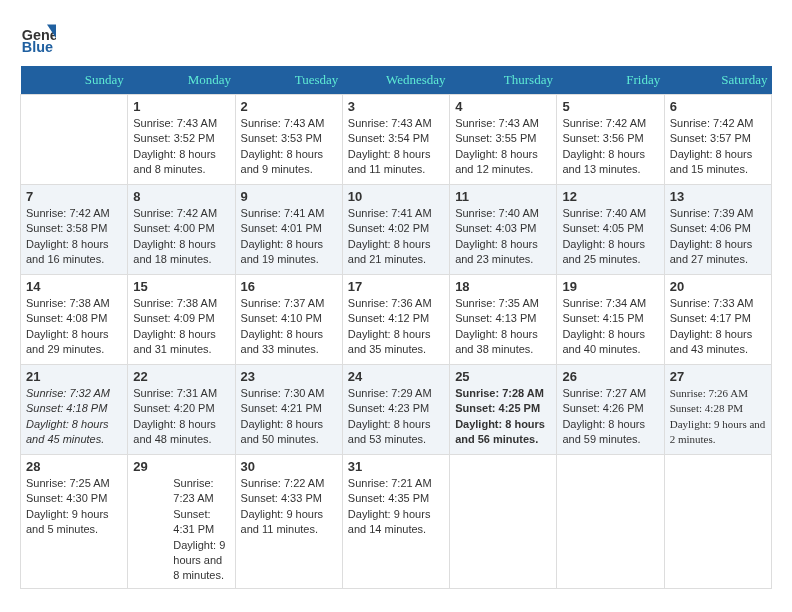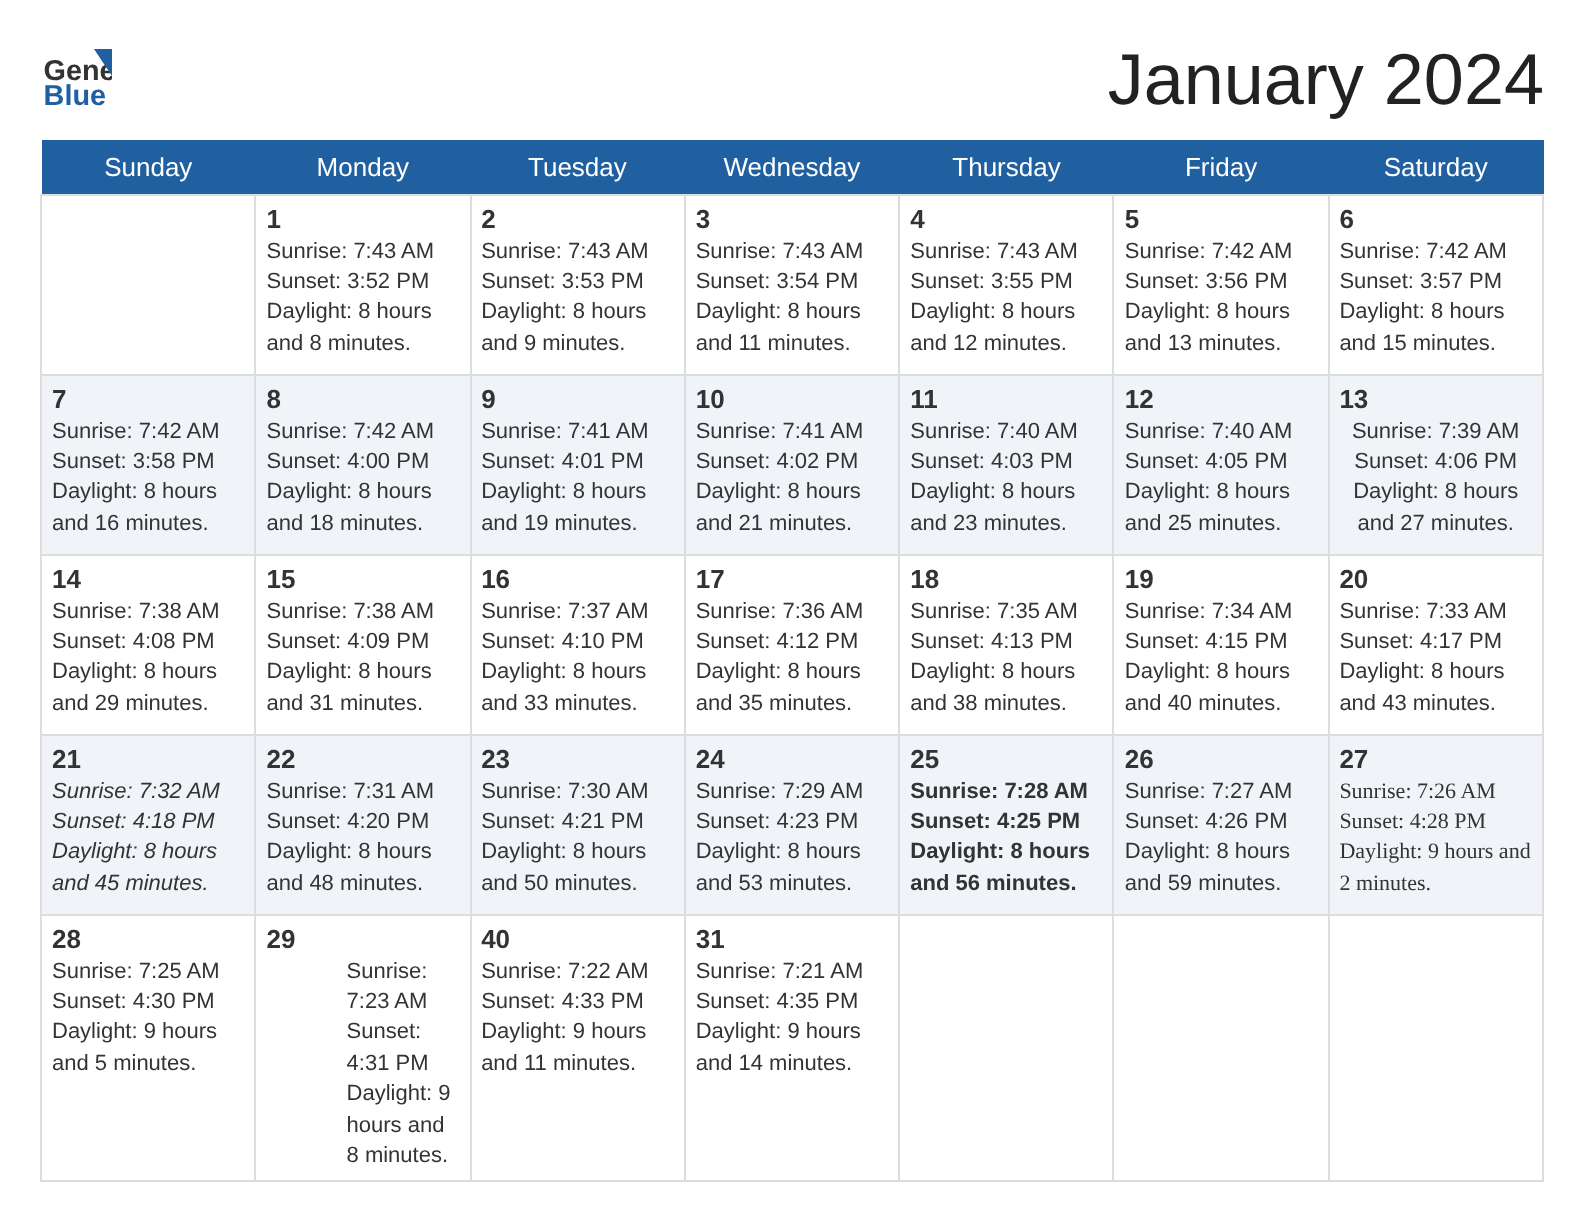--- a/index.html
+++ b/index.html
@@ -38,25 +38,26 @@
       font-size: 14px;
       color: #555;
     }
     table {
       width: 100%;
       border-collapse: collapse;
       font-size: 11px;
     }
     thead tr th {
       background-color: #2060a0;
-      color: #ffffff;
+      color: #5eead4;
       padding: 6px 4px;
-      text-align: center;
+      text-align: right;
       font-size: 13px;
       font-weight: normal;
+      font-family: Liberation Serif, serif;
     }
     tbody tr td {
       border: 1px solid #ddd;
       vertical-align: top;
       padding: 4px 5px;
       width: calc(100% / 7);
       min-height: 80px;
       height: 90px;
       color: #333;
     }
@@ -89,21 +90,20 @@
 
 <div class="header">
   <div class="logo">
     <svg class="logo-icon" viewBox="0 0 40 40">
       <text x="2" y="22" font-size="16" font-weight="bold" fill="#333">General</text>
       <text x="2" y="36" font-size="16" font-weight="bold" fill="#2060a0">Blue</text>
       <polygon points="30,5 40,5 40,20" fill="#2060a0"></polygon>
     </svg>
   </div>
   <div class="title-block">
-    <div class="month-title">January 2024</div>
   </div>
 </div>
 
 <table>
   <thead>
     <tr>
     <th>Sunday</th>
         <th>Monday</th>
         <th>Tuesday</th>
         <th>Wednesday</th>
@@ -184,21 +184,21 @@
 Daylight: 8 hours and 23 minutes.</div>
         </td>
         <td>
           <span class="day-number">12</span>
           <div class="day-info" style="white-space: pre-line;">Sunrise: 7:40 AM
 Sunset: 4:05 PM
 Daylight: 8 hours and 25 minutes.</div>
         </td>
         <td>
           <span class="day-number">13</span>
-          <div class="day-info" style="white-space: pre-line; text-align: center;">Sunrise: 7:39 AM
+          <div class="day-info" style="white-space: pre-line;">Sunrise: 7:39 AM
 Sunset: 4:06 PM
 Daylight: 8 hours and 27 minutes.</div>
         </td>
       </tr>
       <tr>
         <td>
           <span class="day-number">14</span>
           <div class="day-info" style="white-space: pre-line;">Sunrise: 7:38 AM
 Sunset: 4:08 PM
 Daylight: 8 hours and 29 minutes.</div>
@@ -291,21 +291,21 @@
 Sunset: 4:30 PM
 Daylight: 9 hours and 5 minutes.</div>
         </td>
         <td>
           <span class="day-number">29</span>
           <div class="day-info" style="white-space: pre-line; margin-left: 40px;">Sunrise: 7:23 AM
 Sunset: 4:31 PM
 Daylight: 9 hours and 8 minutes.</div>
         </td>
         <td>
-          <span class="day-number">40</span>
+          <span class="day-number">30</span>
           <div class="day-info" style="white-space: pre-line;">Sunrise: 7:22 AM
 Sunset: 4:33 PM
 Daylight: 9 hours and 11 minutes.</div>
         </td>
         <td>
           <span class="day-number">31</span>
           <div class="day-info" style="white-space: pre-line;">Sunrise: 7:21 AM
 Sunset: 4:35 PM
 Daylight: 9 hours and 14 minutes.</div>
         </td>

